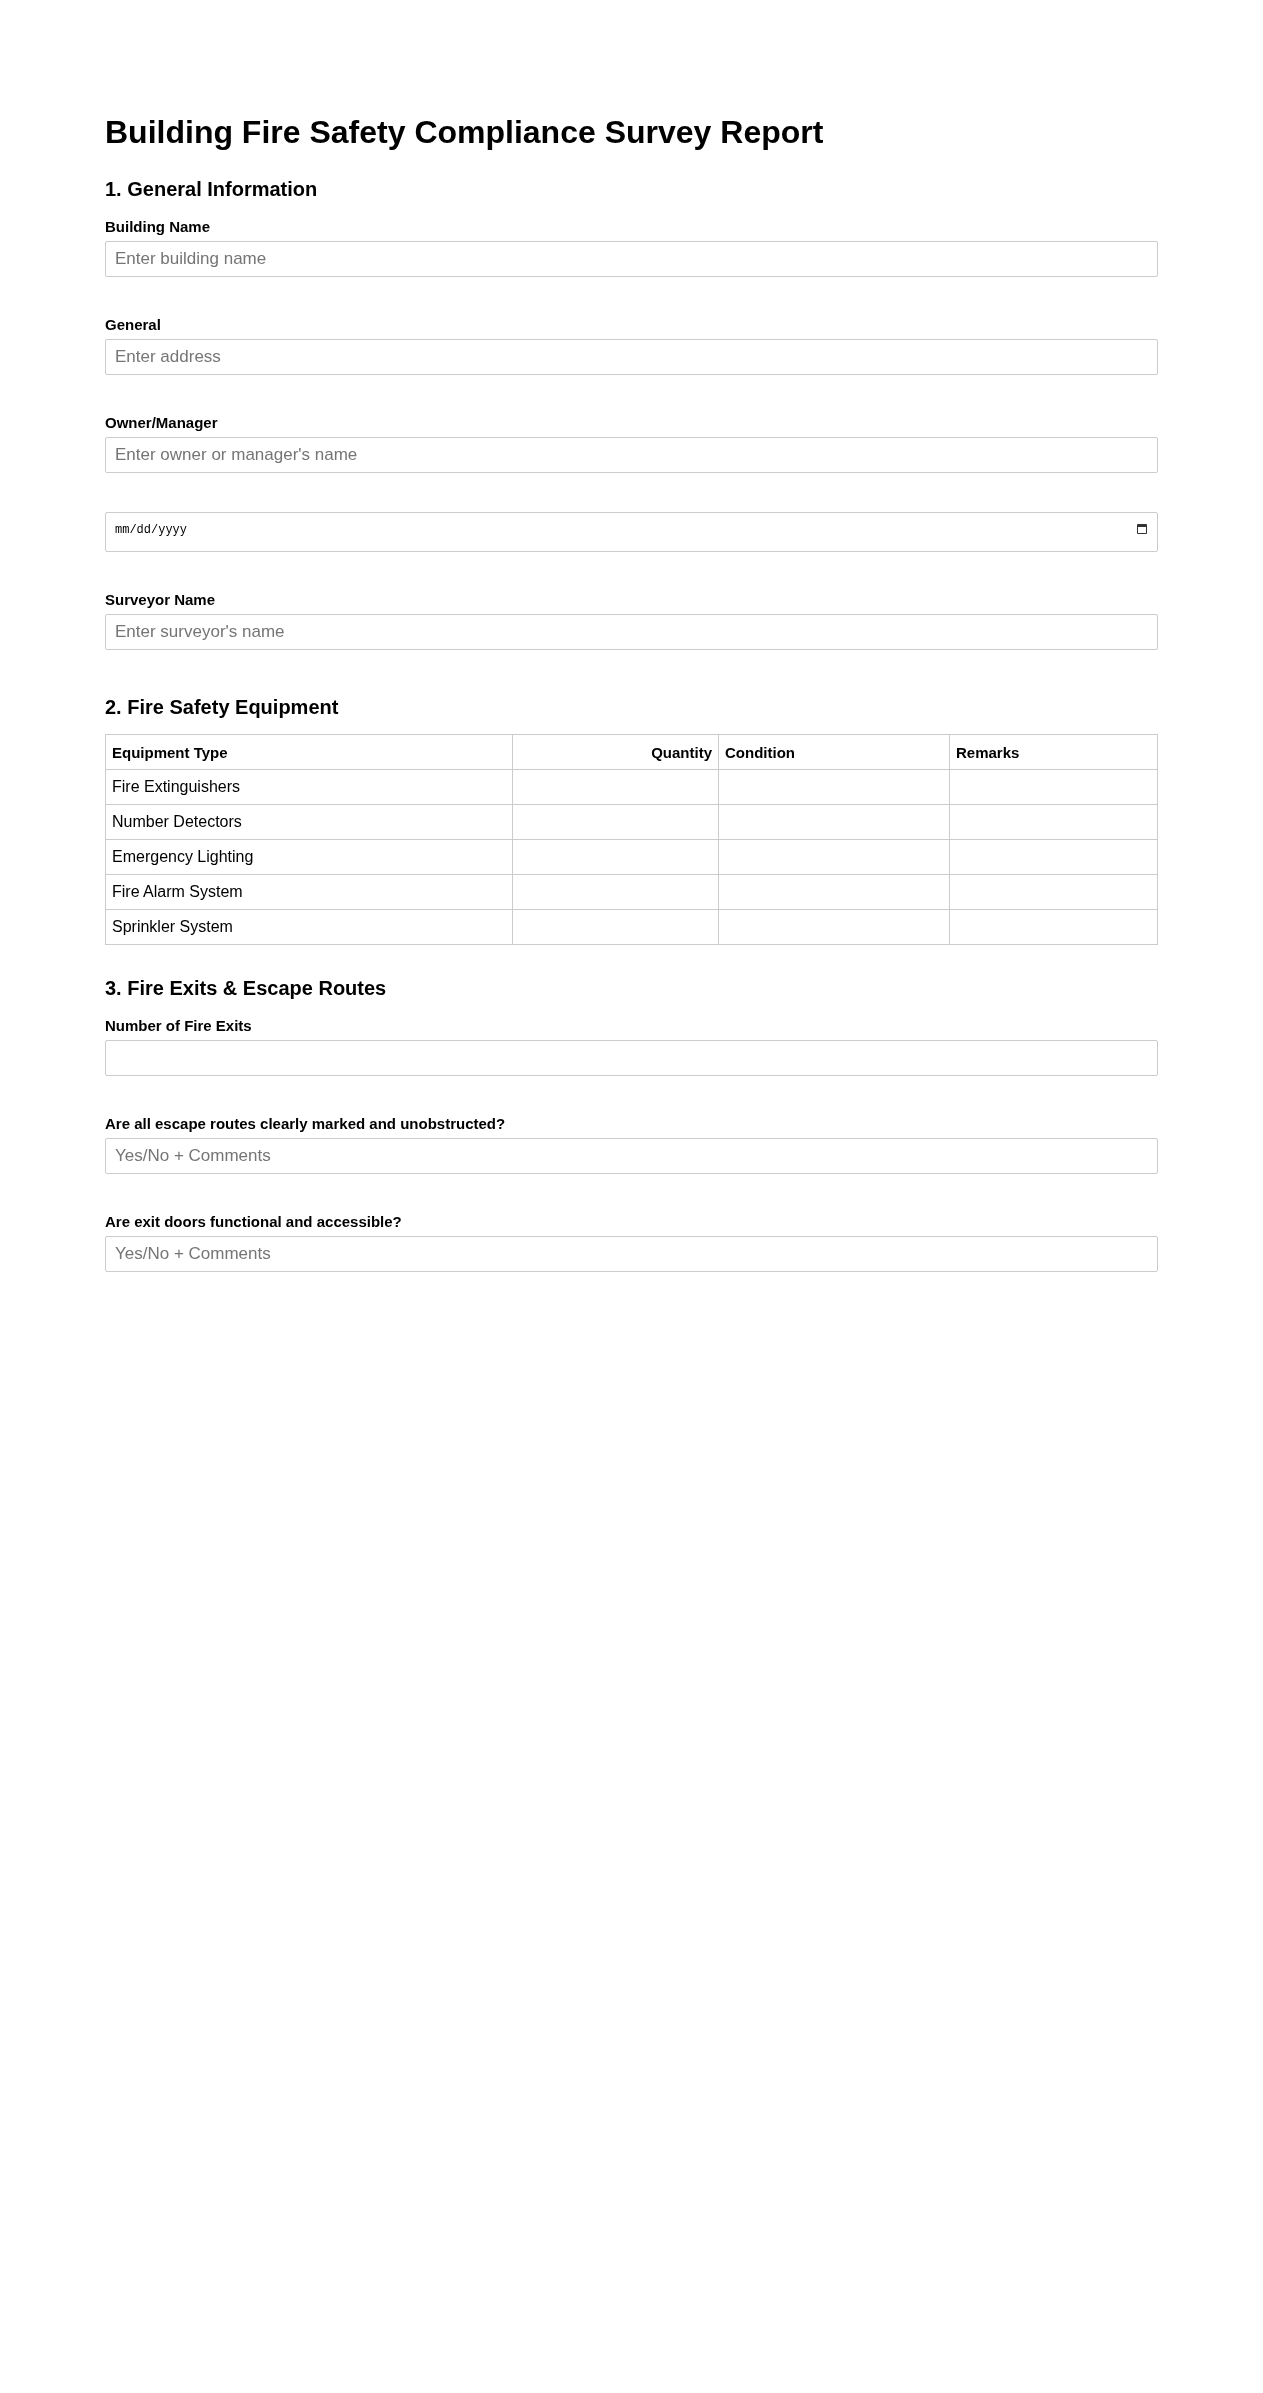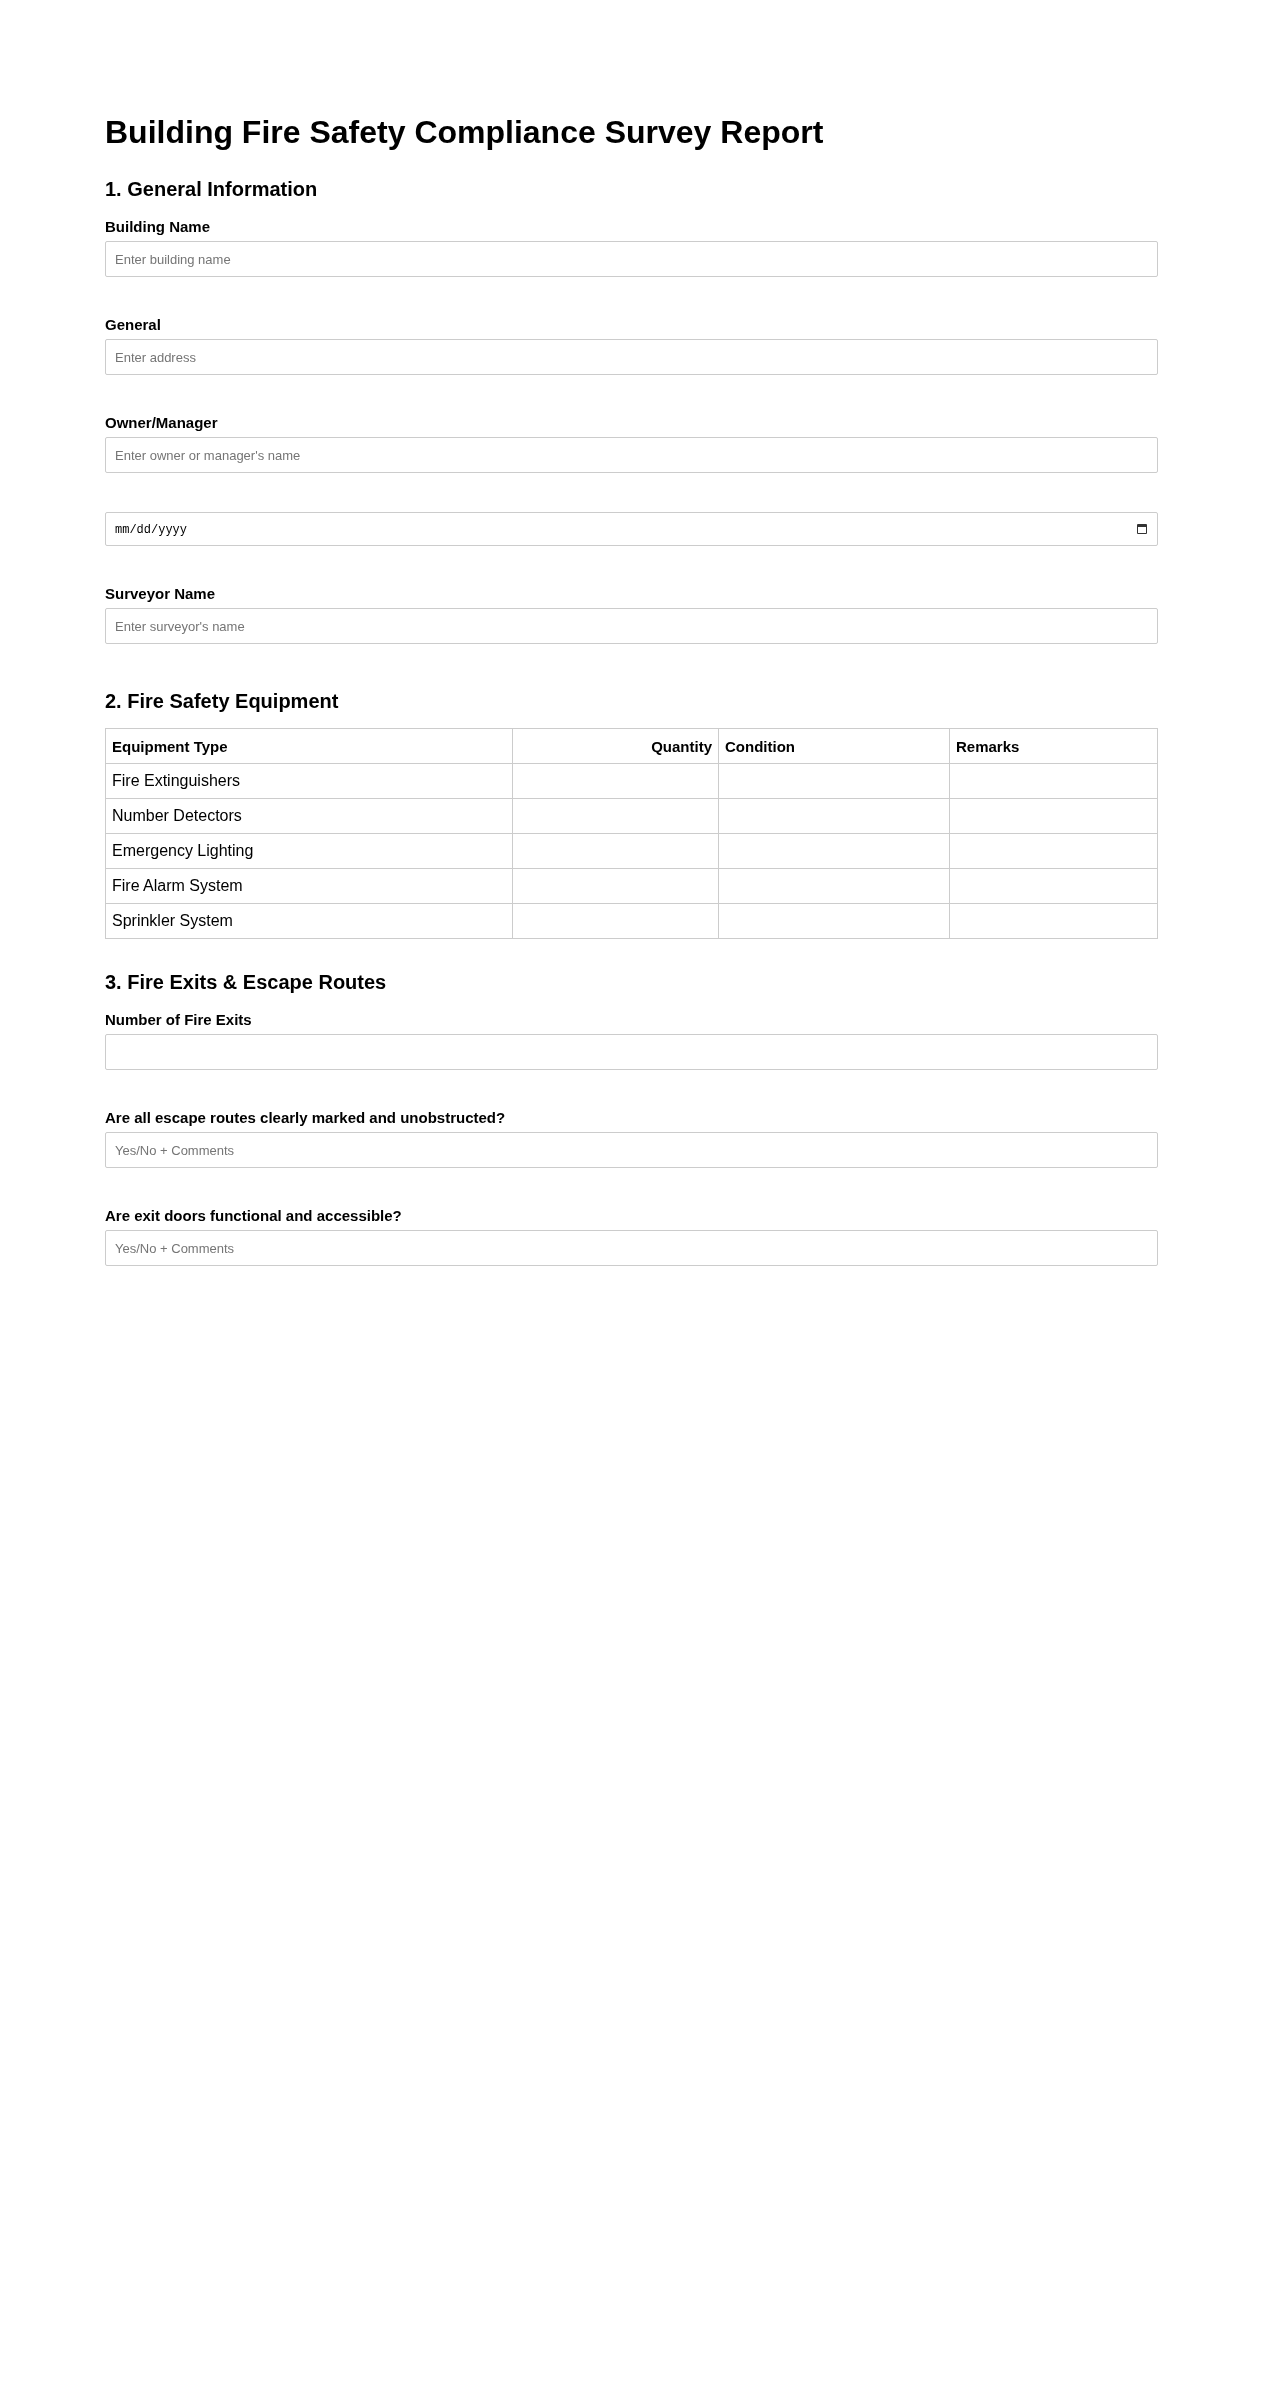--- a/index.html
+++ b/index.html
@@ -7,24 +7,24 @@
   .viewport { position: absolute; left: 0; top: 0; width: 1263px; height: 1300px; overflow: hidden; }
   .container { position: absolute; left: 105px; top: 92px; width: 1053px; }
   h1 { font-size: 32px; font-weight: bold; margin: 24px 0 0 0; line-height: 40px; }
   h2 { font-size: 20px; font-weight: bold; margin: 0; line-height: 26px; }
   .sec1-title { margin-top: 22px; }
   .field { margin-top: 0; }
   .field-label { display: block; font-size: 15px; font-weight: bold; line-height: 18px; margin-bottom: 5px; }
   .input {
     display: block; box-sizing: border-box; width: 1053px; height: 36px;
     border: 1px solid #cccccc; border-radius: 2px; padding: 0 9px;
-    font-family: "Liberation Sans", sans-serif; font-size: 13px; color: #000; background: #fff; outline: none;
+    font-family: "Liberation Sans", sans-serif; font-size: 17px; color: #000; background: #fff; outline: none;
   }
   .input::placeholder { color: #757575; }
-  .date-wrap { position: relative; width: 1053px; height: 34px; box-sizing: border-box; border: 1px solid #cccccc; border-radius: 2px; padding-left: 16px; }
+  .date-wrap { position: relative; width: 1053px; height: 40px; box-sizing: border-box; border: 1px solid #cccccc; border-radius: 2px; padding-left: 16px; }
   .date-text { position: absolute; left: 9px; top: 10px; font-family: "Liberation Mono", monospace; font-size: 12px; color: #000; }
   .cal-icon { position: absolute; right: 10px; top: 11px; width: 10px; height: 10px; box-sizing: border-box; border: 1.5px solid #333; border-top-width: 3px; border-radius: 1px; }
   table { border-collapse: collapse; width: 1053px; margin-top: 14px; }
   th, td { border: 1px solid #cccccc; text-align: left; padding: 0 6px; height: 34px; font-size: 16px; }
   th { font-weight: bold; font-size: 15px; }
   td { font-weight: normal; }
 </style>
 </head>
 <body>
 

